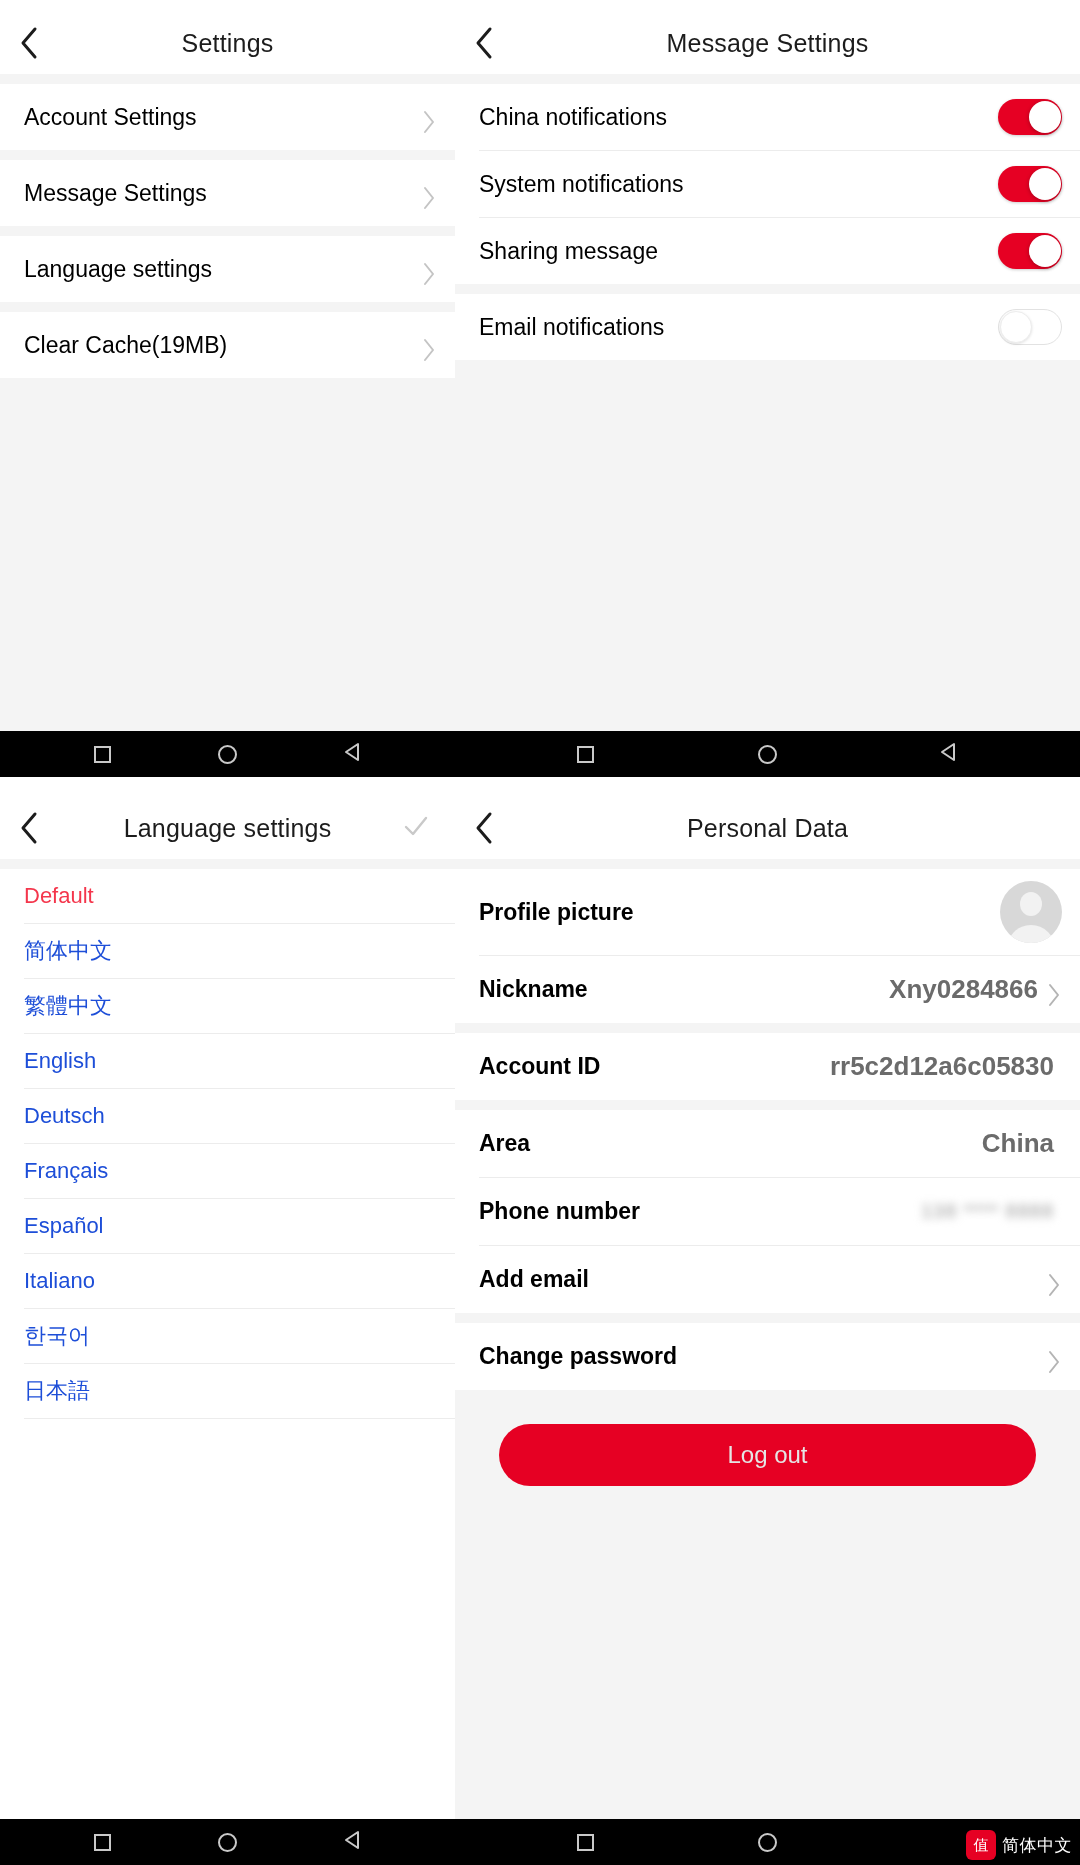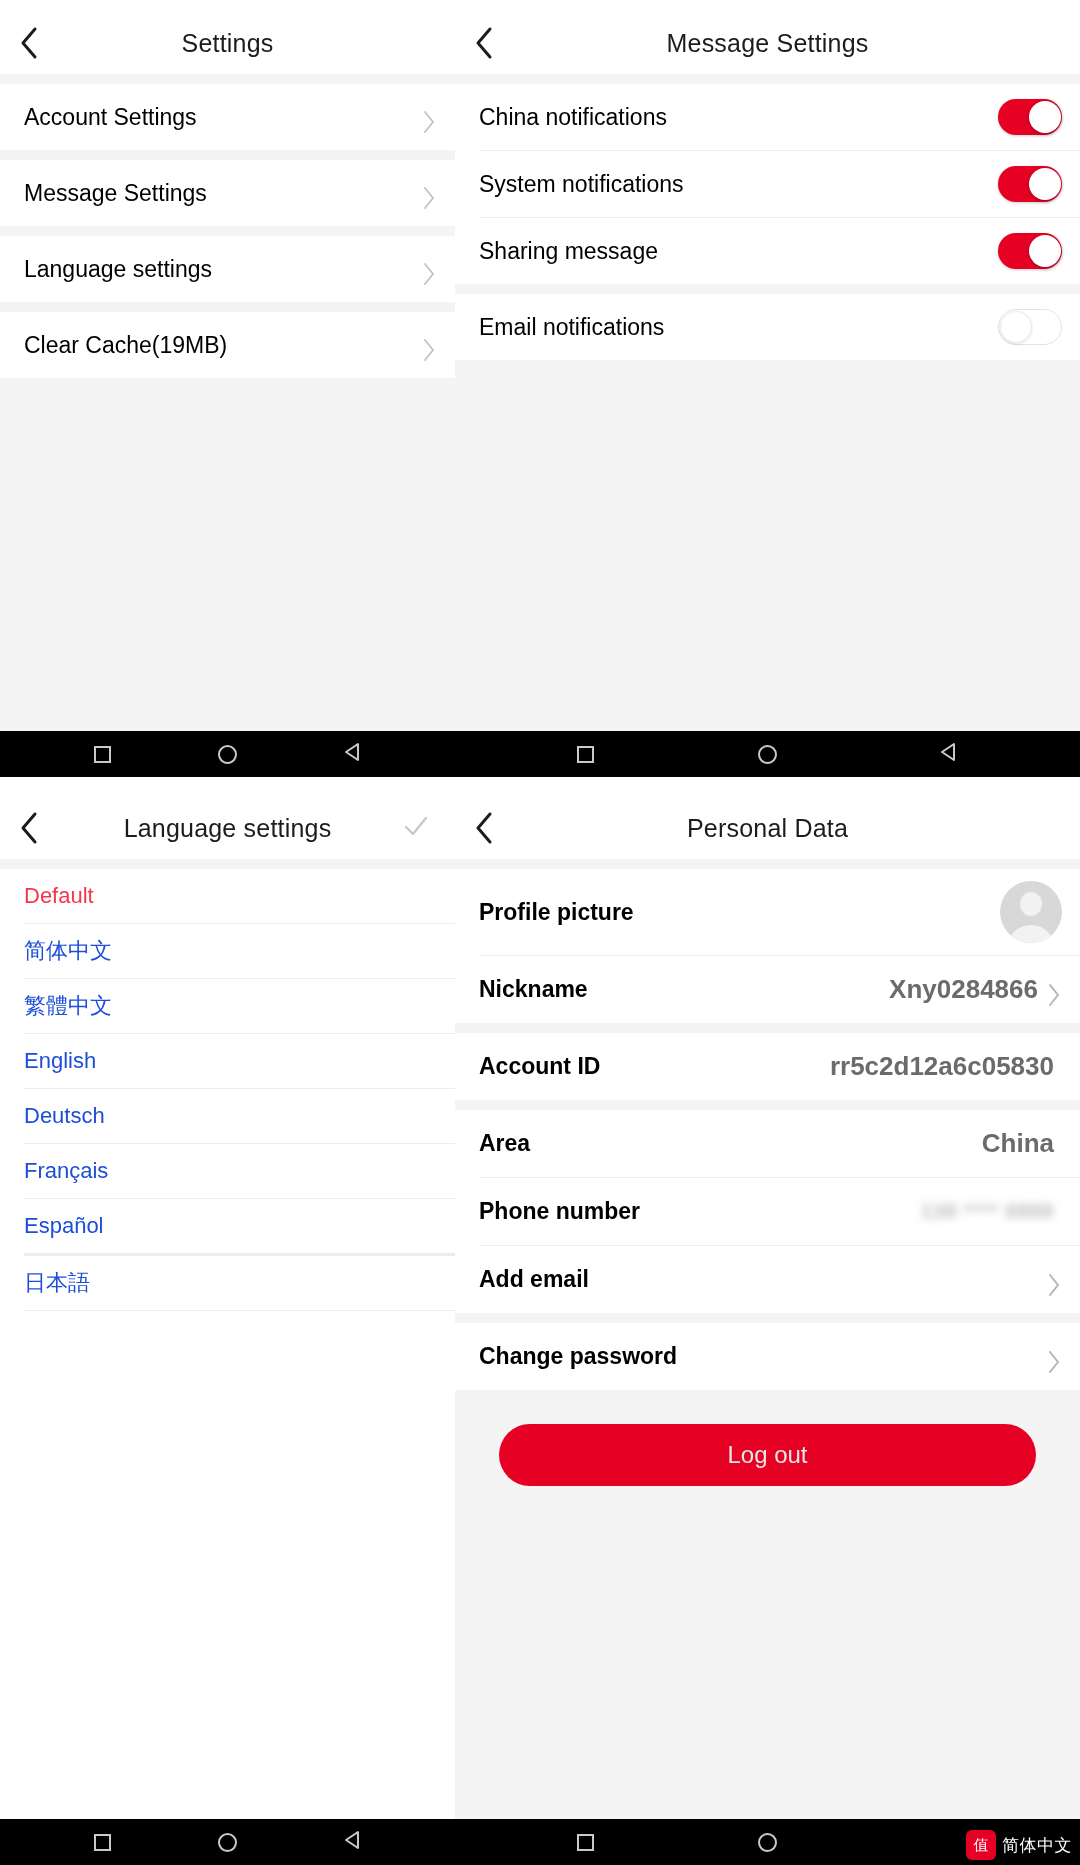--- a/index.html
+++ b/index.html
@@ -349,21 +349,27 @@
         </div>
         <div class="sep"></div>
         <div class="row lang-row">
           <span class="label">Français</span>
         </div>
         <div class="sep"></div>
         <div class="row lang-row">
           <span class="label">Español</span>
         </div>
         <div class="sep"></div>
-        <div class="sep"></div>
+        <div class="row lang-row">
+          <span class="label">Italiano</span>
+        </div>
+        <div class="sep"></div>
+        <div class="row lang-row">
+          <span class="label">한국어</span>
+        </div>
         <div class="sep"></div>
         <div class="row lang-row">
           <span class="label">日本語</span>
         </div>
         <div class="sep"></div>
       </div>
 
       <div class="filler" style="background:#ffffff;"></div>
 
       <div class="androidbar">

